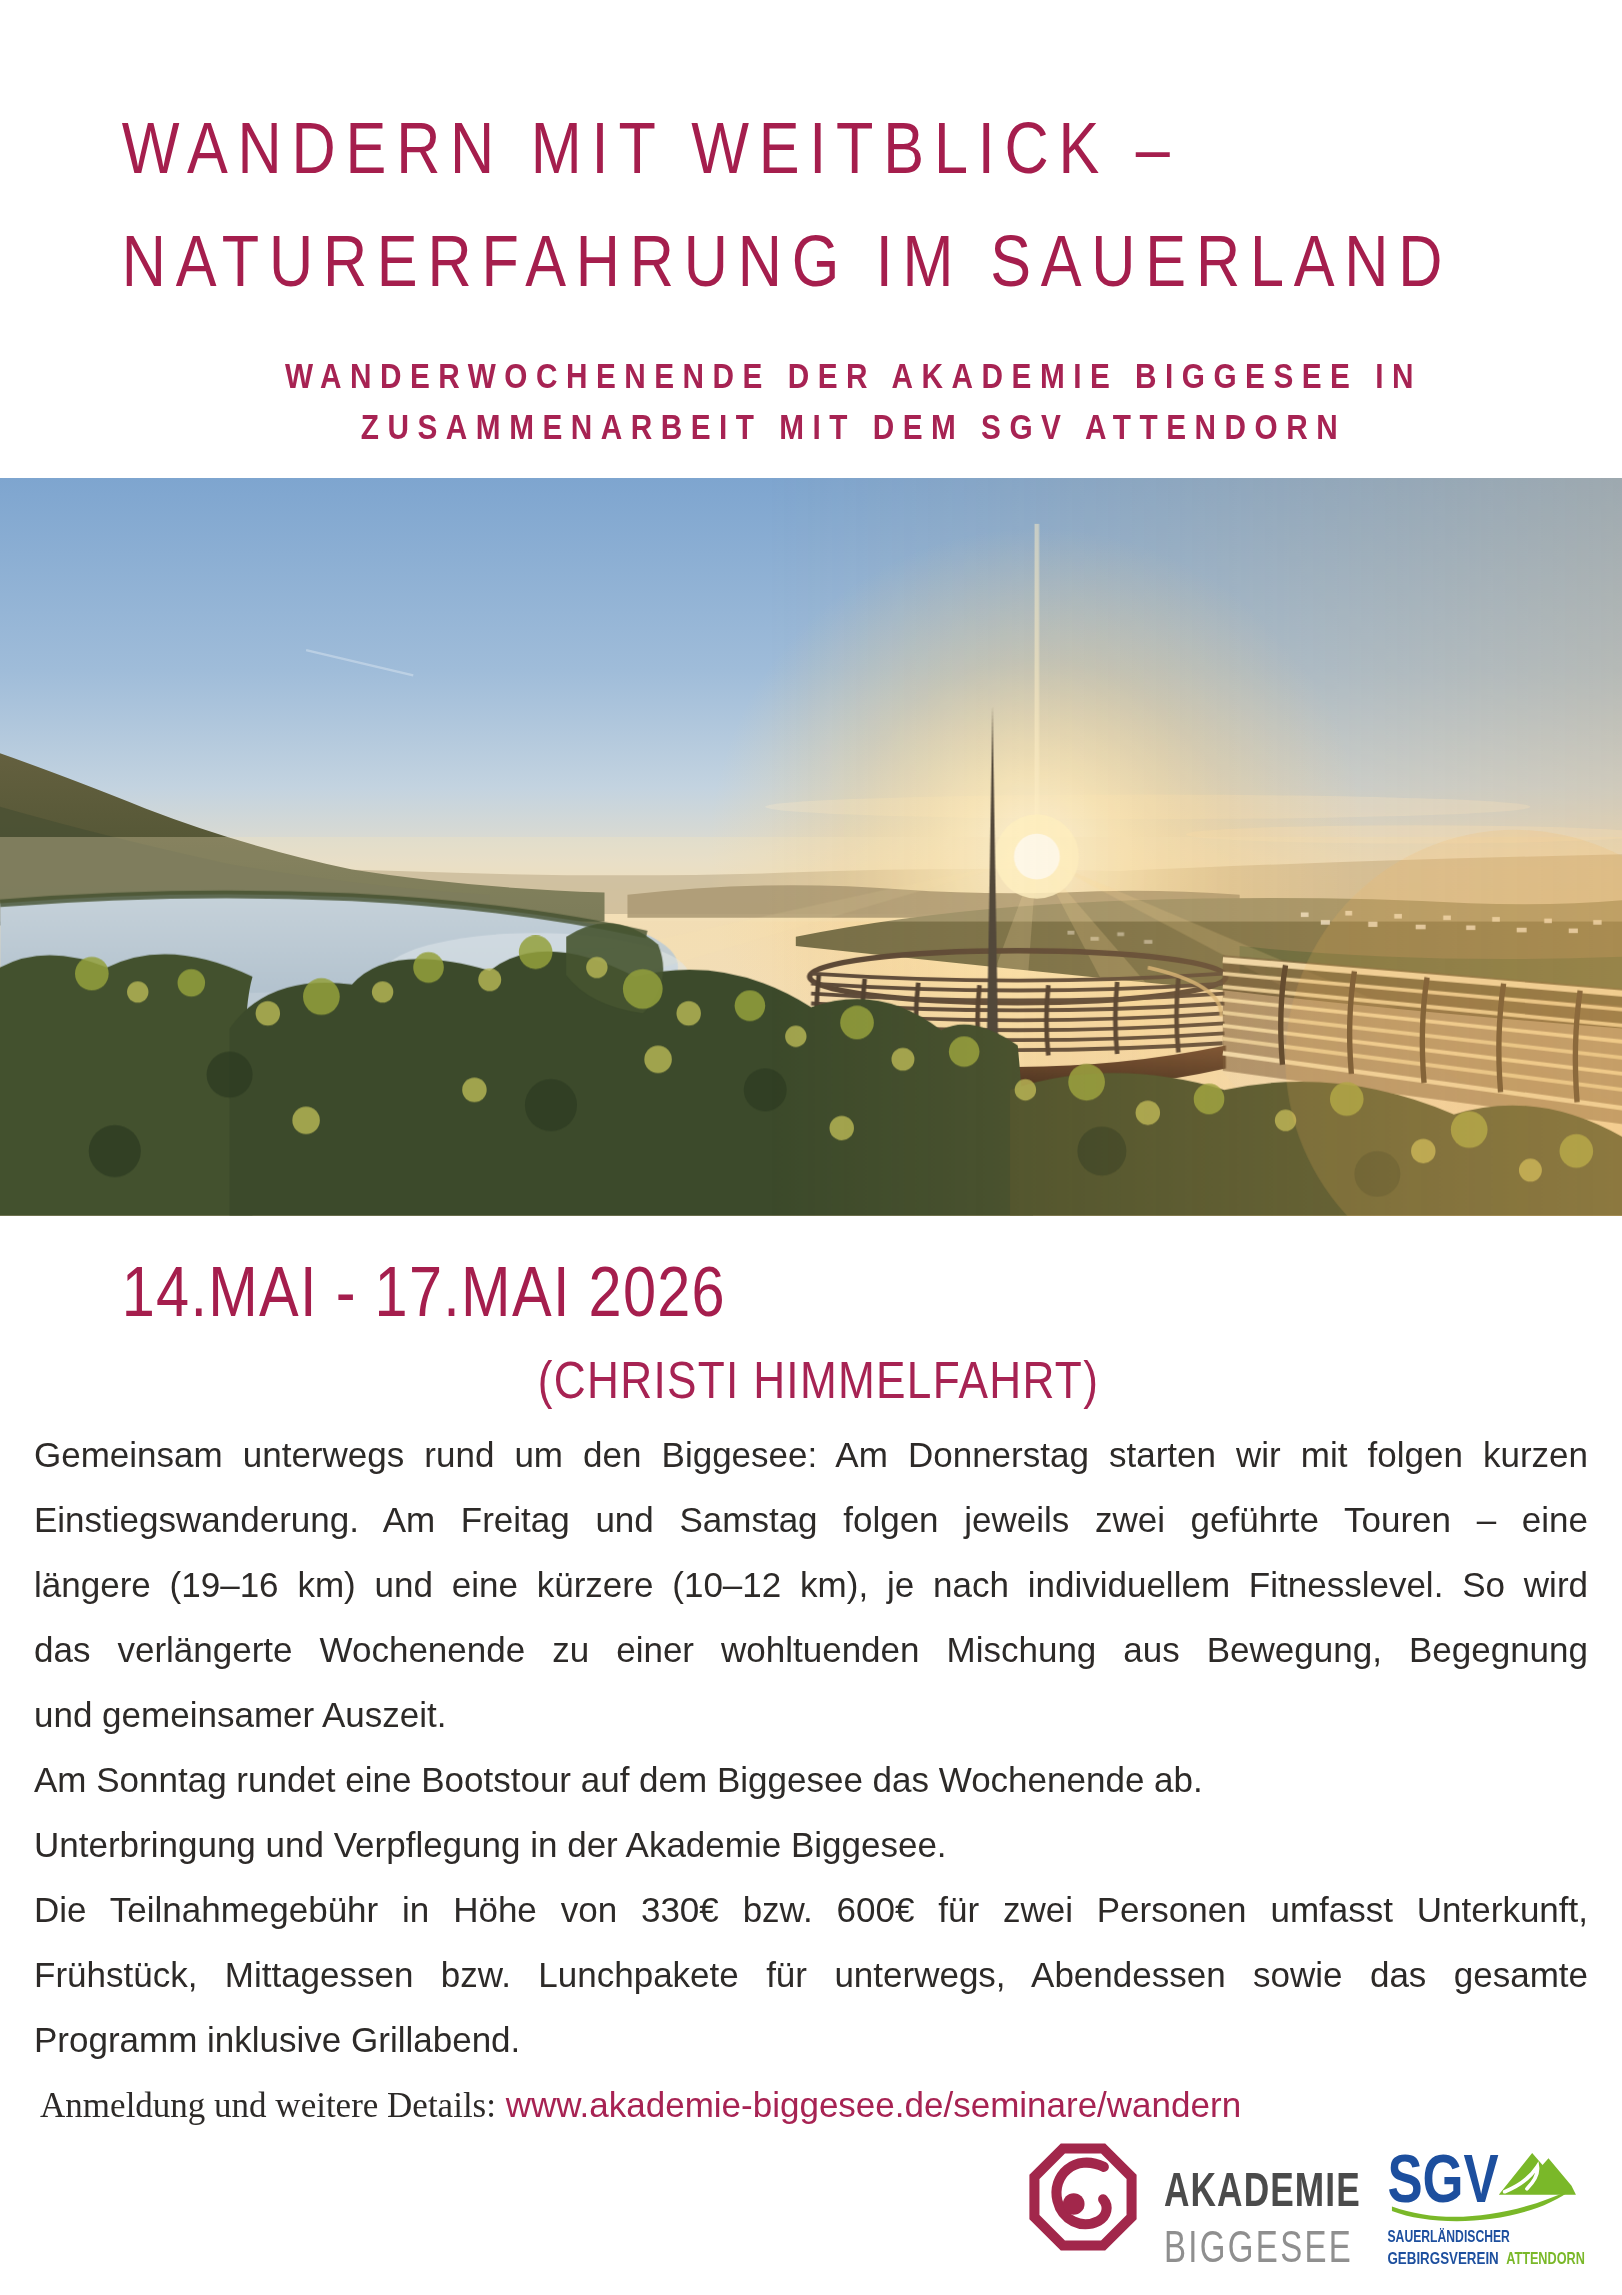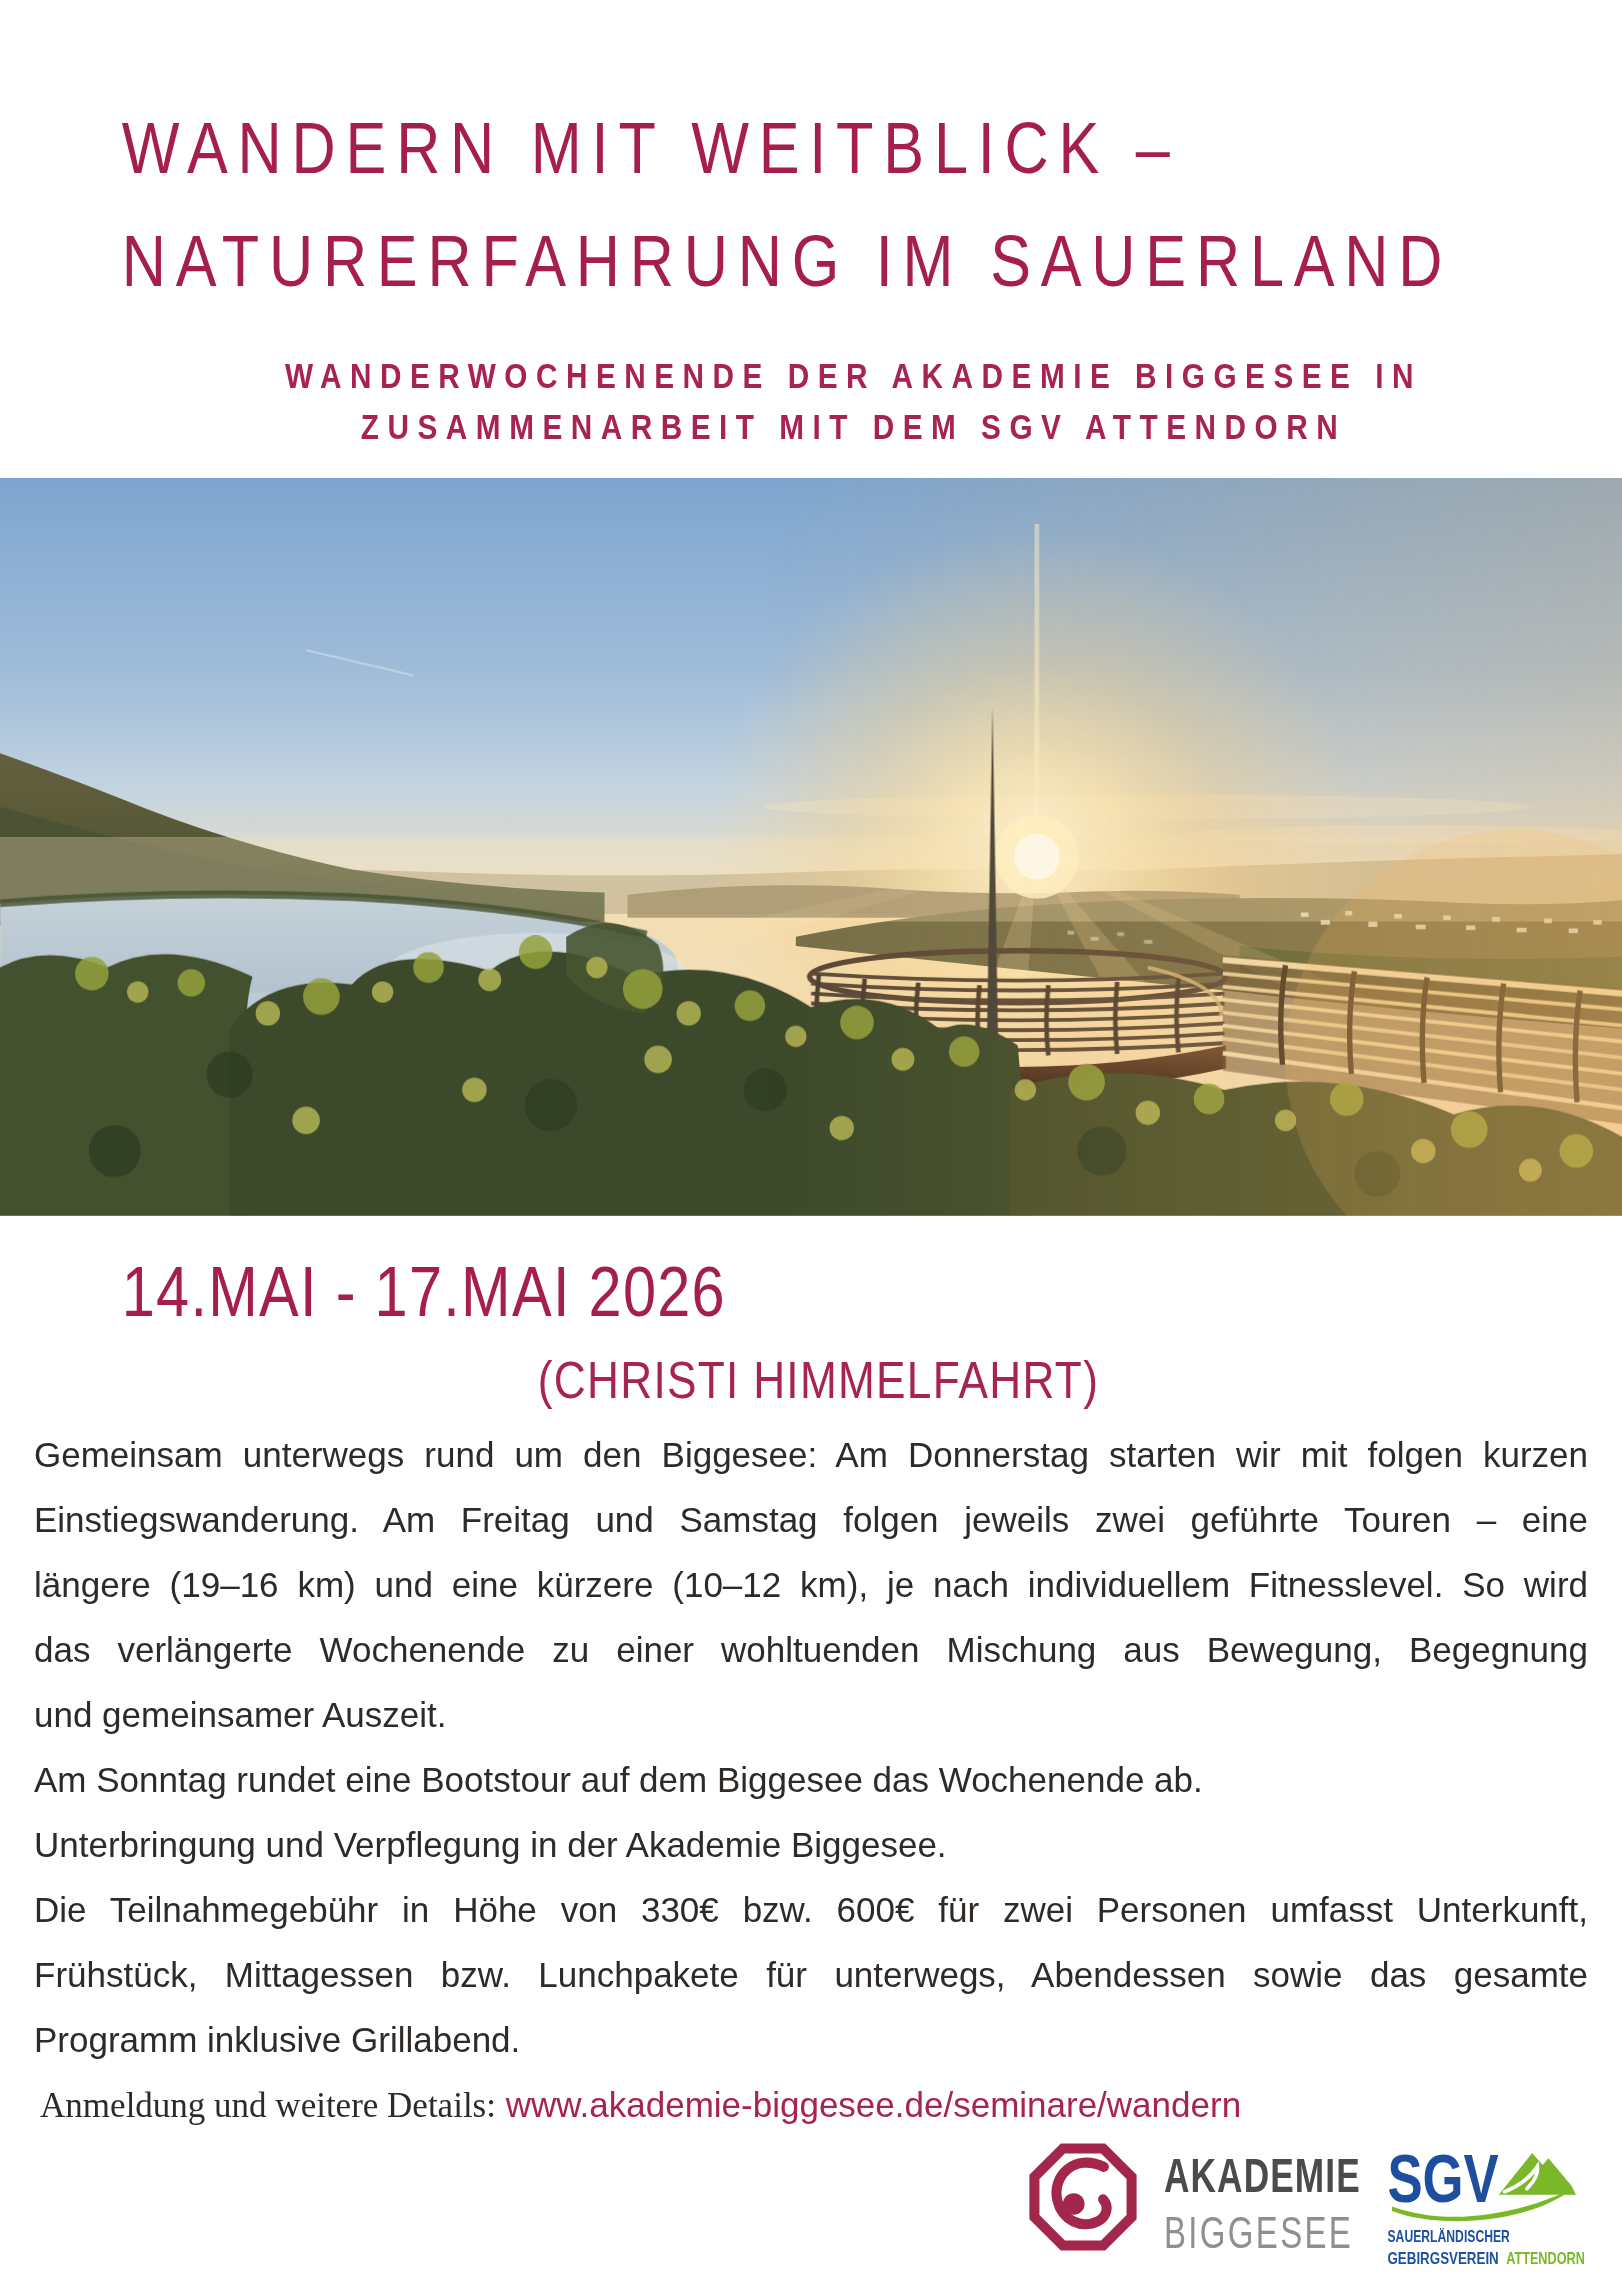--- a/index.html
+++ b/index.html
@@ -18,21 +18,21 @@
             font-size:52px;line-height:61px;letter-spacing:1.5px;color:#a72353;}
   .body-text{position:absolute;top:1422px;left:34px;width:1554px;
              font-size:35px;line-height:65px;color:#2d2a28;font-weight:400;}
   .body-text .ln{text-align:left;}
   .body-text .ln.j{text-align:justify;text-align-last:justify;}
   .body-text .reg{padding-left:6.1px;}
   .reg .lbl{color:#2d2a28;font-family:Liberation Serif, serif;}
   .reg .lnk{color:#a72353;text-decoration:none;}
   
   .ak-logo{position:absolute;left:1025px;top:2139px;display:flex;align-items:flex-start;}
-  .ak-text{margin-left:23px;margin-top:8px;}
+  .ak-text{margin-left:23px;margin-top:22px;}
   .ak-l1{font-size:49px;font-weight:700;color:#4b4b4b;letter-spacing:1.5px;
          transform:scaleX(0.72);transform-origin:0 0;white-space:nowrap;}
   .ak-l2{font-size:44px;font-weight:400;color:#8f8f8f;letter-spacing:3.1px;margin-top:4.6px;
          transform:scaleX(0.75);transform-origin:0 0;white-space:nowrap;}
   
   .sgv-logo{position:absolute;left:1386px;top:2147px;}
   .sgv-acro{font-family:"Liberation Sans",sans-serif;font-weight:700;fill:#1d4f9e;font-size:92px;}
   .sgv-sub{font-family:"Liberation Sans",sans-serif;font-weight:700;fill:#1d4f9e;font-size:23px;}
   .sgv-sub.green{fill:#7ab829;}
 </style>

